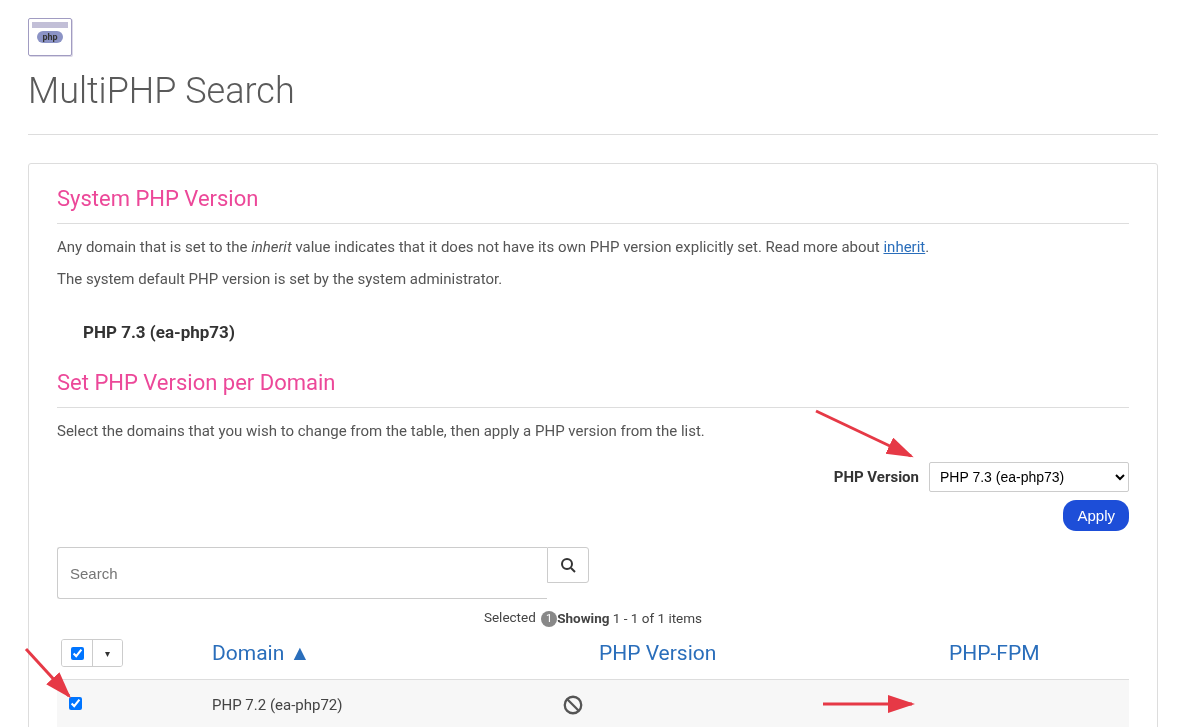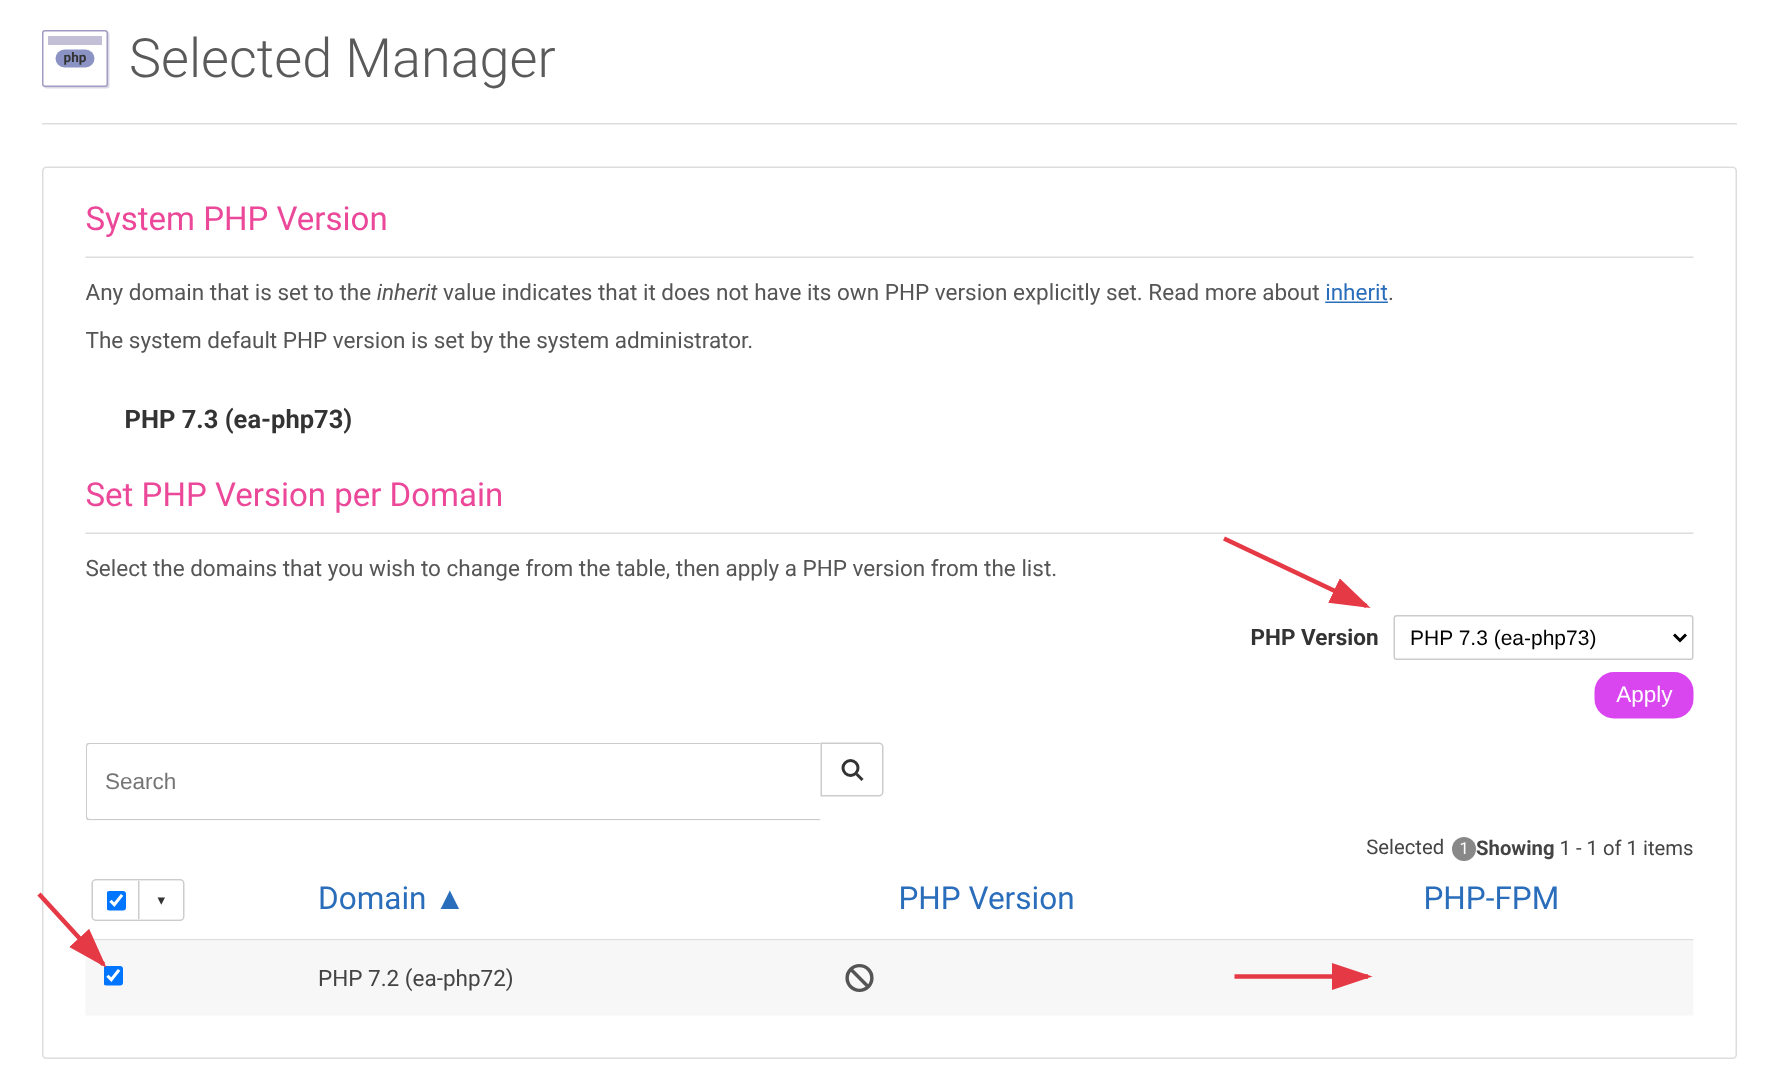--- a/index.html
+++ b/index.html
@@ -7,24 +7,25 @@
       font-family: -apple-system, BlinkMacSystemFont, "Segoe UI", Roboto, "Helvetica Neue", Arial, sans-serif;
       color: #555;
       background: #fff;
       font-size: 15px;
     }
     .page {
       padding: 0 28px 28px 28px;
     }
     .header {
       display: flex;
-      align-items: center;
+      align-items: flex-start;
       gap: 14px;
       padding: 18px 0 22px 0;
       border-bottom: 1px solid #ddd;
+      flex-direction: column;
     }
     .app-icon {
       width: 44px;
       height: 38px;
       border: 1px solid #a19cc2;
       border-radius: 2px;
       background: #fff;
       position: relative;
       display: flex;
       align-items: center;
@@ -99,21 +100,21 @@
       padding: 0 6px;
       font-size: 14px;
       background: #fff;
     }
     .apply-btn-row {
       display: flex;
       justify-content: flex-end;
       margin-top: 8px;
     }
     .apply-btn {
-      background: #d946ef;
+      background: #1d4ed8;
       color: #fff;
       border: none;
       border-radius: 13px;
       padding: 7px 14px;
       font-size: 15px;
       cursor: pointer;
     }
     .search-row {
       display: flex;
       margin-top: 16px;
@@ -133,21 +134,21 @@
       border: 1px solid #ccc;
       background: #fff;
       border-radius: 0 3px 3px 0;
       cursor: pointer;
       display: flex;
       align-items: center;
       justify-content: center;
     }
     .status-row {
       display: flex;
-      justify-content: flex-end;
+      justify-content: center;
       align-items: center;
       margin-top: 10px;
       font-size: 13.5px;
       color: #444;
     }
     .selected-badge {
       display: inline-block;
       background: #888;
       color: #fff;
       border-radius: 50%;
@@ -223,21 +224,21 @@
     .arrow svg { display: block; }
   </style>
 </head>
 <body>
 
 <div class="page">
   <div class="header">
     <div class="app-icon">
       <span class="php-badge">php</span>
     </div>
-    <h1 class="page-title">Selected Manager</h1>
+    <h1 class="page-title">MultiPHP Search</h1>
   </div>
 
   <div class="panel">
 
     <h2 class="section-heading">System PHP Version</h2>
 
     <p class="body-text">
       <span>Any domain that is set to the </span><em>inherit</em><span> value indicates that it does not have its own PHP version explicitly set. Read more about </span><a href="#">inherit</a><span>.</span>
     </p>
 

